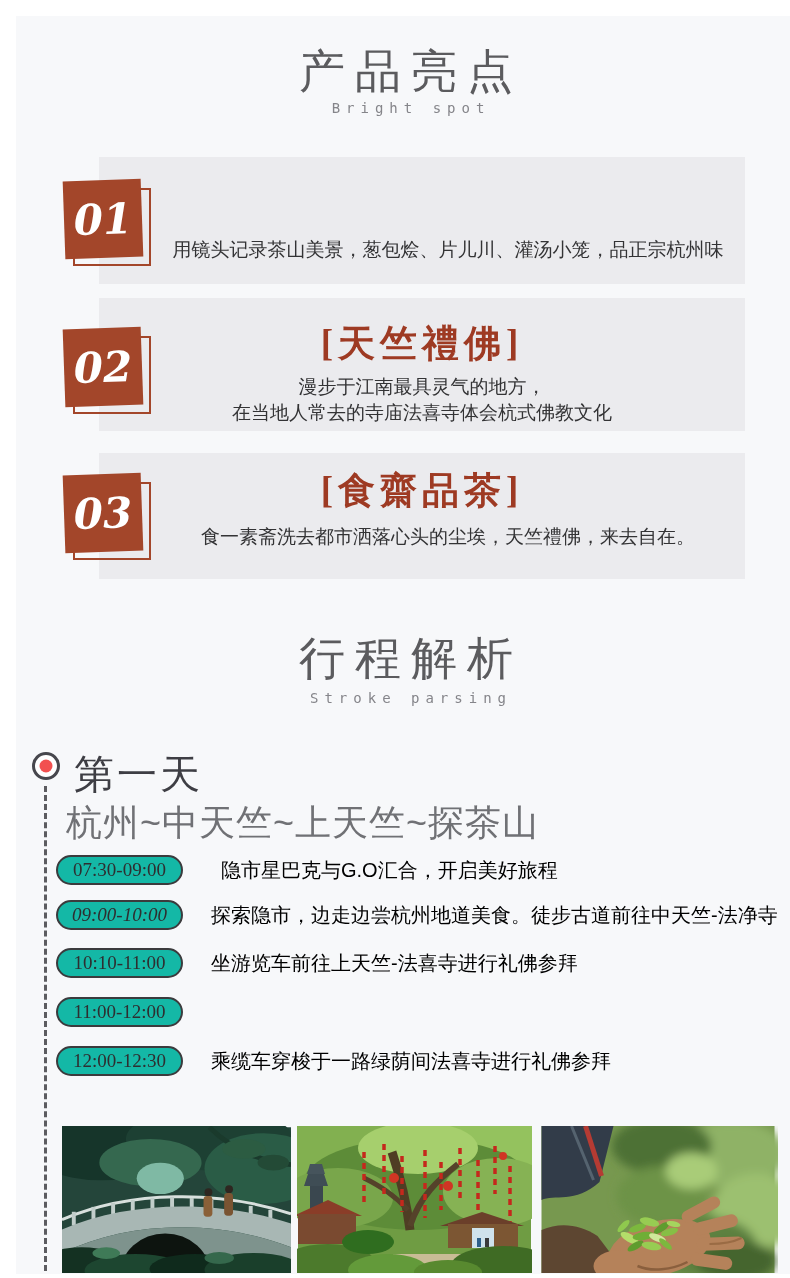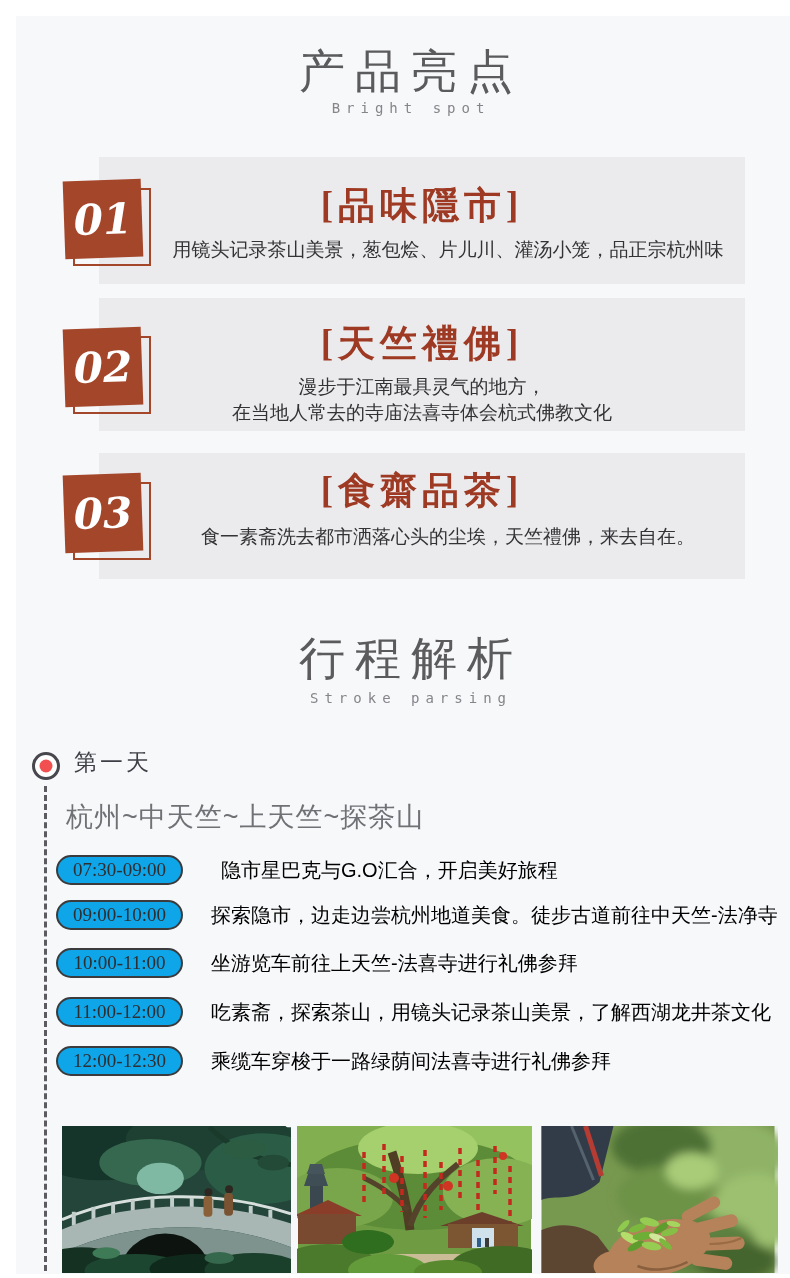--- a/index.html
+++ b/index.html
@@ -55,30 +55,30 @@
   }
   .day-bullet .dot {
     position:absolute; left:50%; top:50%; width:13px; height:13px;
     transform:translate(-50%,-50%); border-radius:50%; background:#f25050;
   }
   .timeline {
     position:absolute; left:28px; top:770px; height:485px; width:0;
     border-left:3px dashed #5c5c60; z-index:1;
   }
   .day-label {
-    position:absolute; left:58px; top:731px; color:#3e3e44; font-size:23px;
+    position:absolute; left:58px; top:731px; color:#3e3e44; font-size:40px;
     letter-spacing:3px; font-family:Liberation Serif, serif;
   }
   .route {
-    position:absolute; left:50px; top:783px; color:#707175; font-size:27px;
+    position:absolute; left:50px; top:783px; color:#707175; font-size:36px;
     letter-spacing:1px; font-family:"Liberation Sans","DejaVu Sans",sans-serif;
   }
   .pill {
     position:absolute; left:40px; width:127px; height:30px;
-    background:#0ea5e9; border:2px solid #3b3b3d; border-radius:15px;
+    background:#14b8a6; border:2px solid #3b3b3d; border-radius:15px;
     display:flex; align-items:center; justify-content:center;
     color:#2e2e30; font-size:19px;
     font-family:"Liberation Serif","DejaVu Serif",serif;
   }
   .row-text {
     position:absolute; left:195px; width:575px; height:30px; line-height:31px;
     color:#000000; font-size:20px;
     font-family:"Liberation Sans","DejaVu Sans",sans-serif;
     white-space:nowrap;
   }
@@ -91,21 +91,20 @@
 <body>
 
 <div id="screen">
 
   <div class="big-title" style="top:25px;">产品亮点</div>
   <div class="big-sub" style="top:84px;">Bright spot</div>
 
   <div class="panel" style="top:141px; height:127px;"></div>
   <div class="numoutline" style="left:57px; top:172px;"></div>
   <div class="numbox" style="top:164px;">01</div>
-  <div class="sec-heading" style="top:165px;">[品味隱市]</div>
   <div class="sec-body l1" style="top:221px;">用镜头记录茶山美景，葱包烩、片儿川、灌汤小笼，品正宗杭州味</div>
 
   <div class="panel" style="top:282px; height:133px;"></div>
   <div class="numoutline" style="left:57px; top:320px;"></div>
   <div class="numbox" style="top:312px;">02</div>
   <div class="sec-heading" style="top:303px;">[天竺禮佛]</div>
   <div class="sec-body" style="top:358px;">漫步于江南最具灵气的地方，</div>
   <div class="sec-body" style="top:384px;">在当地人常去的寺庙法喜寺体会杭式佛教文化</div>
 
   <div class="panel" style="top:437px; height:126px;"></div>
@@ -120,28 +119,27 @@
   <div class="timeline"></div>
   <div class="day-bullet">
       <div class="dot"></div>
     </div>
   <div class="day-label">第一天</div>
   <div class="route">杭州~中天竺~上天竺~探茶山</div>
 
   <div class="pill" style="top:839px;">07:30-09:00</div>
   <div class="row-text" style="top:839px; left:205px;">隐市星巴克与G.O汇合，开启美好旅程</div>
 
-  <div class="pill" style="top:884px;">09:00-10:00</div>
+  <div class="pill" style="top:884px;font-style:italic;">09:00-10:00</div>
   <div class="row-text" style="top:884px;">探索隐市，边走边尝杭州地道美食。徒步古道前往中天竺-法净寺</div>
 
-  <div class="pill" style="top:932px;">10:00-11:00</div>
+  <div class="pill" style="top:932px;">10:10-11:00</div>
   <div class="row-text" style="top:932px;">坐游览车前往上天竺-法喜寺进行礼佛参拜</div>
 
   <div class="pill" style="top:981px;">11:00-12:00</div>
-  <div class="row-text" style="top:981px;">吃素斋，探索茶山，用镜头记录茶山美景，了解西湖龙井茶文化</div>
 
   <div class="pill" style="top:1030px;">12:00-12:30</div>
   <div class="row-text" style="top:1030px;">乘缆车穿梭于一路绿荫间法喜寺进行礼佛参拜</div>
 
   <div class="photo" style="left:46px; width:229px;">
     <svg width="229" height="147" viewBox="0 0 233 147" xmlns="http://www.w3.org/2000/svg">
       <rect width="233" height="147" fill="#24453a"></rect>
       <ellipse cx="40" cy="18" rx="75" ry="36" fill="#16352a"></ellipse>
       <ellipse cx="150" cy="12" rx="85" ry="32" fill="#1d4033"></ellipse>
       <ellipse cx="205" cy="42" rx="60" ry="36" fill="#2a5c46"></ellipse>

